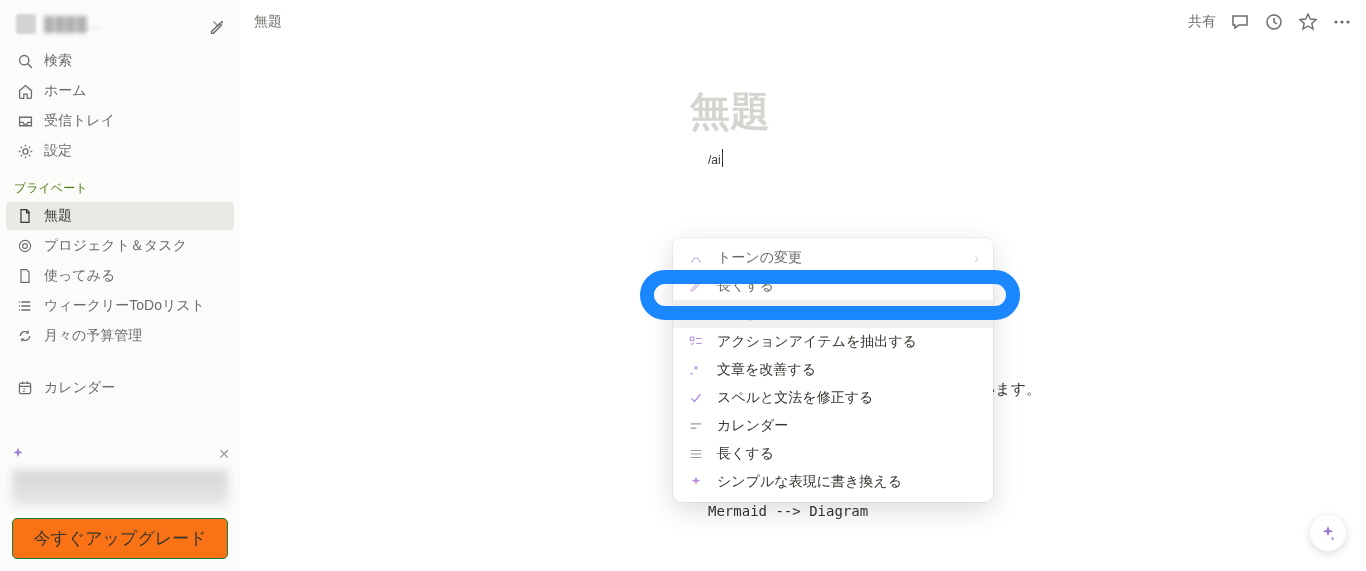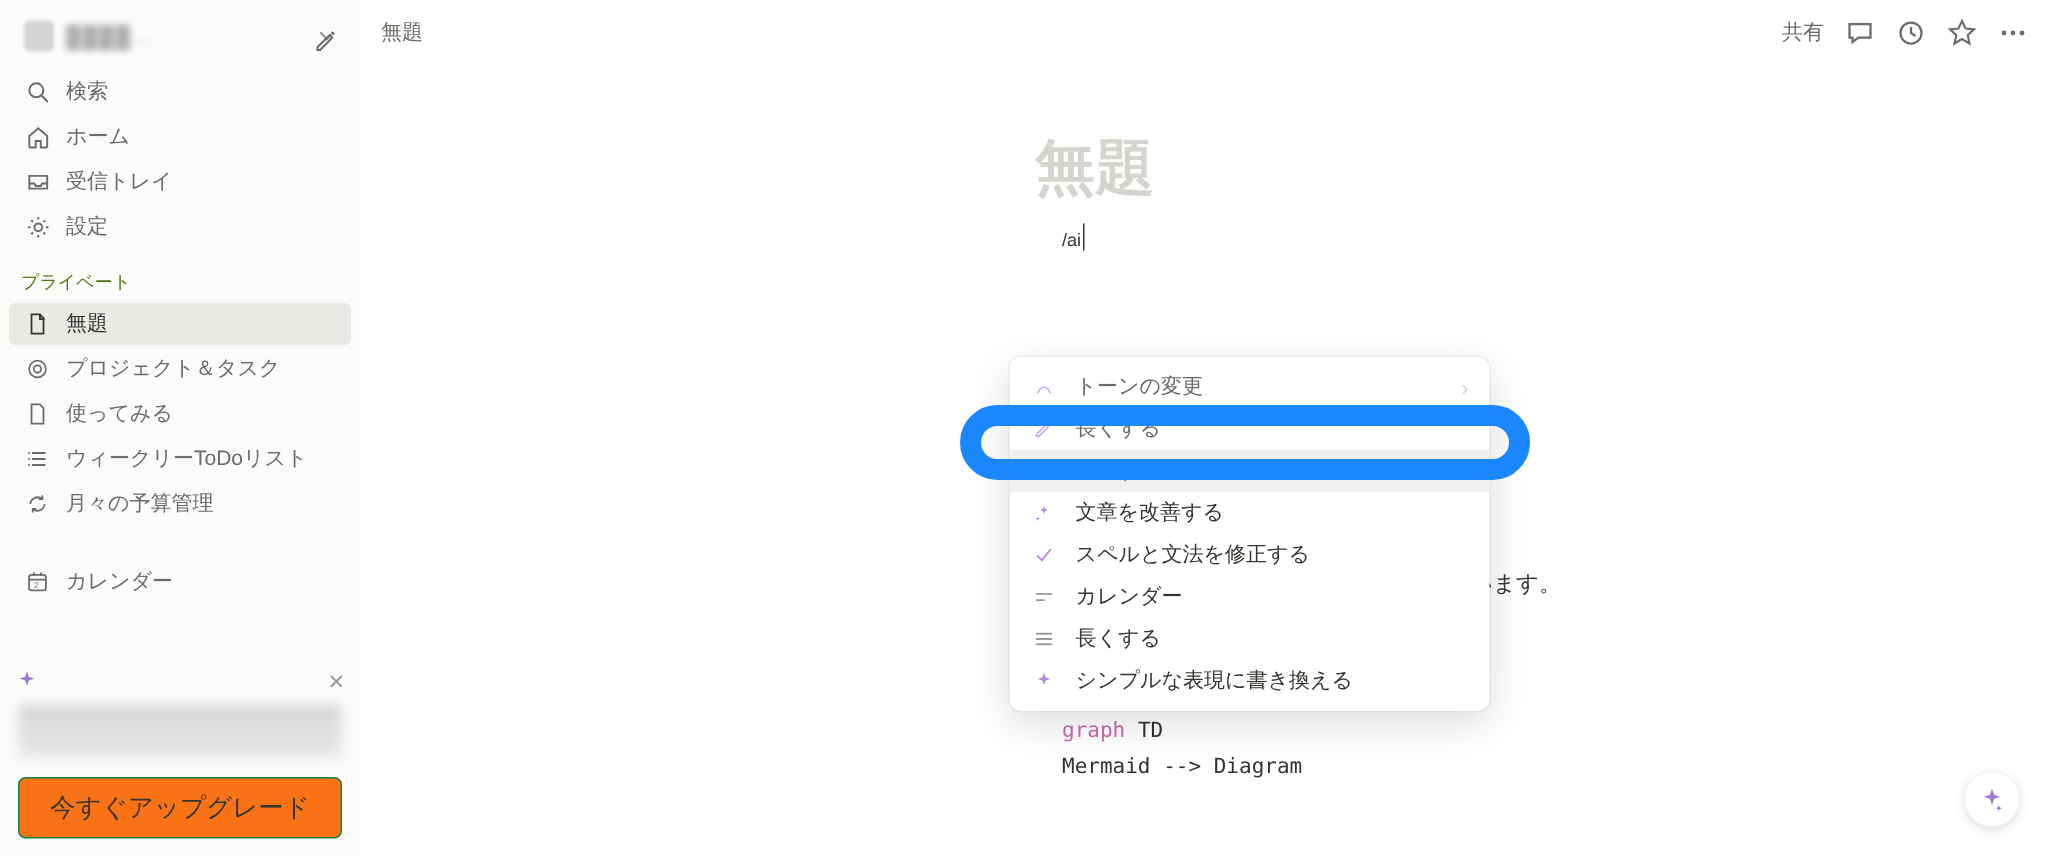--- a/index.html
+++ b/index.html
@@ -243,20 +243,29 @@
             <svg width="14" height="14" viewBox="0 0 20 20">
               <path d="M3 5h14M3 9h14M3 13h9" stroke="#b48ae0" stroke-width="1.7" stroke-linecap="round"></path>
             </svg>
           </span>
         <span>要約する</span>
         <span class="enter-key">⏎</span>
       </div>
       <div class="pop-item">
         <span class="picn">
             <svg width="14" height="14" viewBox="0 0 20 20">
+              <rect x="2" y="3" width="5" height="5" stroke="#b48ae0" fill="none" stroke-width="1.4"></rect>
+              <path d="M10 5h8M10 12h8M2 12l2 2 3-4" stroke="#b48ae0" fill="none" stroke-width="1.4"></path>
+            </svg>
+          </span>
+        <span>アクションアイテムを抽出する</span>
+      </div>
+      <div class="pop-item">
+        <span class="picn">
+            <svg width="14" height="14" viewBox="0 0 20 20">
               <path d="M10 3l1 3 3 1-3 1-1 3-1-3-3-1 3-1z M4 13l.6 1.8L6.4 15.4 4.6 16 4 17.8 3.4 16 1.6 15.4 3.4 14.8z" fill="#b48ae0"></path>
             </svg>
           </span>
         <span>文章を改善する</span>
       </div>
       <div class="pop-item">
         <span class="picn">
             <svg width="14" height="14" viewBox="0 0 20 20">
               <path d="M4 11l4 4 8-10" stroke="#b48ae0" fill="none" stroke-width="1.8" stroke-linecap="round"></path>
             </svg>

